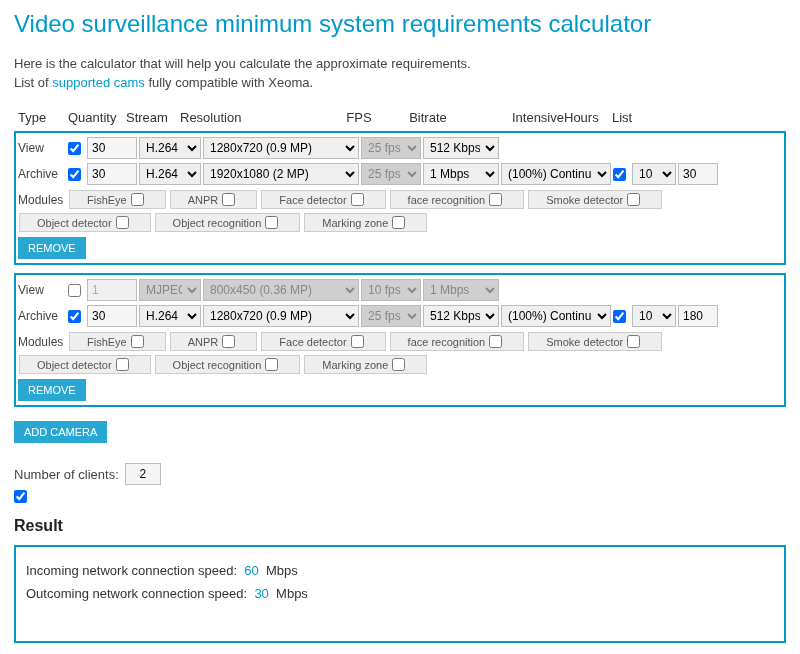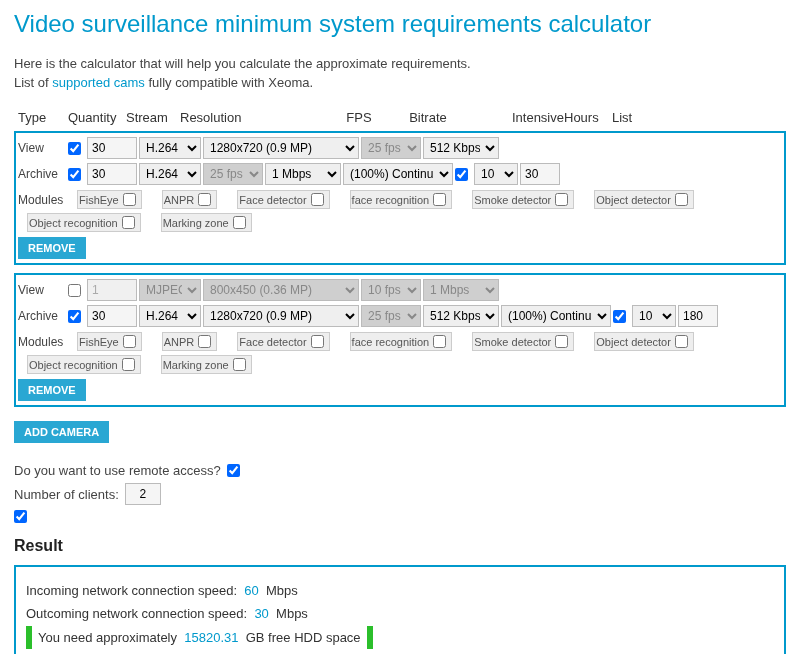--- a/index.html
+++ b/index.html
@@ -27,23 +27,23 @@
 .qty{width:50px}
 select{border:1px solid #bbb;background:#efefef;font-size:12px;padding:2px 2px;height:22px}
 select.gray{background:#cfcfcf;color:#888}
 .sel-stream{width:62px}
 .sel-res{width:156px}
 .sel-fps{width:60px}
 .sel-bitrate{width:76px}
 .sel-intensive{width:110px}
 .sel-hours{width:44px}
 .days{width:40px}
-.module{display:inline-flex;align-items:center;background:#eee;border:1px solid #ccc;padding:2px 1px;font-size:11px;margin:1px 9px;color:#555}
+.module{display:inline-flex;align-items:center;background:#eee;border:1px solid #ccc;padding:2px 17px;font-size:11px;margin:1px 1px;color:#555}
 .module input{margin-left:4px}
-.btn{background:#29a7d3;color:#fff;border:none;padding:5px 10px;font-size:11px;font-weight:bold;cursor:pointer}
+.btn{background:#29a7d3;color:#fff;border:none;padding:5px 10px;font-size:11px;font-weight:normal;cursor:pointer}
 .btn.add{margin-top:6px}
 .question{margin-top:20px;font-size:13px;color:#444}
 .question-row{margin:5px 0;display:flex;align-items:center;gap:6px}
 .clients-input{width:36px;text-align:center}
 h2{font-size:16px;font-weight:bold;margin:14px 0 10px;color:#222}
 .result{border:2px solid #0099cc;padding:12px 10px;line-height:1.8}
 .rv{color:#0099cc}
 .hdd-line{border-left:6px solid #2bbf2b;border-right:6px solid #2bbf2b;padding:0 6px;display:inline-block}
 </style>
 </head>
@@ -78,20 +78,21 @@
     <select class="sel-stream"><option>H.264</option></select>
     <select class="sel-res"><option>1280x720 (0.9 MP)</option></select>
     <select class="sel-fps gray"><option>25 fps</option></select>
     <select class="sel-bitrate"><option>512 Kbps</option></select>
   </div>
   <div class="row">
     <span class="lbl">Archive</span>
     <input type="checkbox" checked="" style="">
     <input type="text" class="qty" value="30" style="">
     <select class="sel-stream"><option>H.264</option></select>
+    <select class="sel-res"><option>1920x1080 (2 MP)</option></select>
     <select class="sel-fps gray"><option>25 fps</option></select>
     <select class="sel-bitrate"><option>1 Mbps</option></select>
     <select class="sel-intensive"><option>(100%) Continu</option></select>
     <input type="checkbox" checked="" style="">
     <select class="sel-hours"><option>10</option></select>
     <input type="text" class="days" value="30" style="">
   </div>
   <div class="row">
     <span class="lbl">Modules</span>
     <span class="module">
@@ -193,37 +194,32 @@
   </div>
   <div class="row">
       <button class="btn">REMOVE</button>
     </div>
 </div>
 
 <button class="btn add">ADD CAMERA</button>
 
 <div class="question">
   <div class="question-row">
-    <span>Do you want to use remote access?</span>
-    <input type="checkbox" checked="" style="">
-  </div>
-  <div class="question-row">
     <span>Number of clients:</span>
     <input type="text" class="clients-input" value="2" style="">
   </div>
   <div class="question-row">
     <input type="checkbox" checked="" style="">
   </div>
 </div>
 
 <h2>Result</h2>
 <div class="result">
   <div><span>Incoming network connection speed:</span>&nbsp;&nbsp;<span class="rv">60</span>&nbsp;&nbsp;<span>Mbps</span></div>
   <div><span>Outcoming network connection speed:</span>&nbsp;&nbsp;<span class="rv">30</span>&nbsp;&nbsp;<span>Mbps</span></div>
-  <div><span class="hdd-line"><span>You need approximately</span>&nbsp;&nbsp;<span class="rv">15820.31</span>&nbsp;&nbsp;<span>GB free HDD space</span></span></div>
   <div>&nbsp;&nbsp;&nbsp;&nbsp;</div>
 
 </div>
 
 
 
 
 
 
 </body></html>

